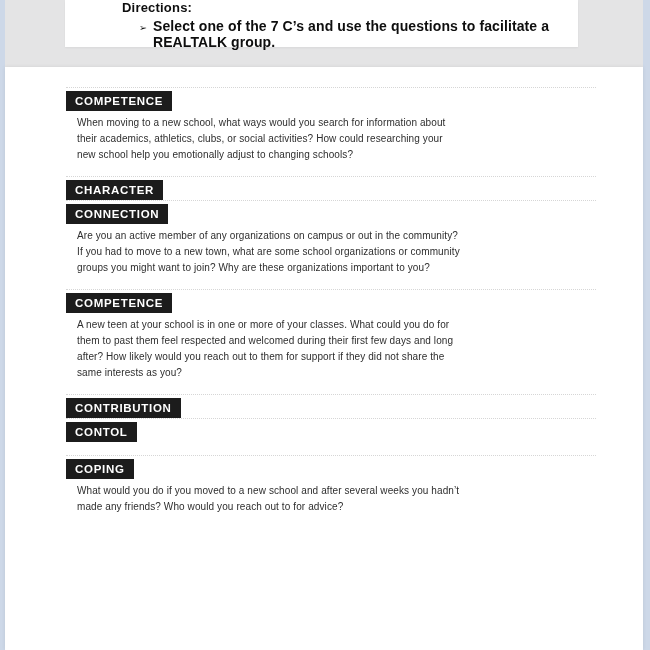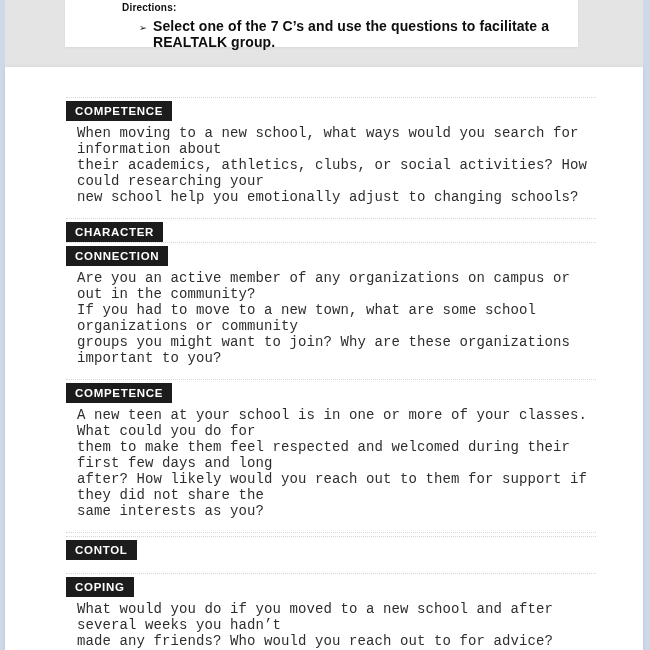--- a/index.html
+++ b/index.html
@@ -17,21 +17,21 @@
   }
   .directions-box {
     position: absolute; left: 60px; top: 0;
     width: 513px; height: 47px;
     background: #ffffff;
     box-sizing: border-box;
     padding: 1px 0 0 57px;
     box-shadow: 0 1px 2px rgba(0,0,0,0.05);
   }
   .directions-heading {
-    font-size: 10px; font-weight: bold;
+    font-size: 13px; font-weight: bold;
     color: #0e0e0e; letter-spacing: 0.2px;
     line-height: 14px;
   }
   .directions-bullet {
     margin-top: 3px; margin-left: 17px;
     display: flex; align-items: baseline; gap: 6px;
   }
   .bullet-arrow {
     font-family: "DejaVu Sans", sans-serif;
     font-size: 9.5px; color: #111;
@@ -42,43 +42,42 @@
   }
   .page {
     position: absolute; left: 5px; top: 67px;
     width: 638px; height: 583px;
     background: #ffffff;
     box-shadow: 0 0 4px rgba(0,0,0,0.08);
     overflow: hidden;
   }
   .content {
     box-sizing: border-box;
-    padding-top: 30px;
+    padding-top: 20px;
     margin-left: 61px;
     width: 530px;
   }
   .section {
     border-top: 1px dotted #d6d6d6;
     padding-top: 3px;
   }
   .label-box {
     display: inline-block;
     background: #1c1c1c; color: #ffffff;
     font-size: 11.5px; font-weight: bold;
     letter-spacing: 0.7px;
     padding: 4px 9px;
     line-height: 12px;
   }
   .question {
     margin: 4px 0 13px 11px;
-    font-size: 14px; line-height: 16px;
+    font-size: 10px; line-height: 16px;
     color: #2e2e2e;
     white-space: pre-line;
     letter-spacing: 0.1px;
-    font-family: Liberation Mono, monospace;
   }
 </style>
 </head>
 <body>
 
 <div class="prev-page">
   <div class="directions-box">
     <div class="directions-heading">Directions:</div>
     <div class="directions-bullet">
       <span class="bullet-arrow">➢</span>
@@ -104,26 +103,27 @@
     <div class="section">
       <span class="label-box">CONNECTION</span>
       <div class="question">Are you an active member of any organizations on campus or out in the community?
 If you had to move to a new town, what are some school organizations or community
 groups you might want to join? Why are these organizations important to you?</div>
     </div>
 
     <div class="section">
       <span class="label-box">COMPETENCE</span>
       <div class="question">A new teen at your school is in one or more of your classes. What could you do for
-them to make them feel respected and welcomed during their first few days and long
+them to past them feel respected and welcomed during their first few days and long
 after? How likely would you reach out to them for support if they did not share the
 same interests as you?</div>
     </div>
 
     <div class="section">
+      <span class="label-box">CONTRIBUTION</span>
     </div>
 
     <div class="section">
       <span class="label-box">CONTOL</span>
       <div class="question"></div>
     </div>
 
     <div class="section">
       <span class="label-box">COPING</span>
       <div class="question">What would you do if you moved to a new school and after several weeks you hadn’t

